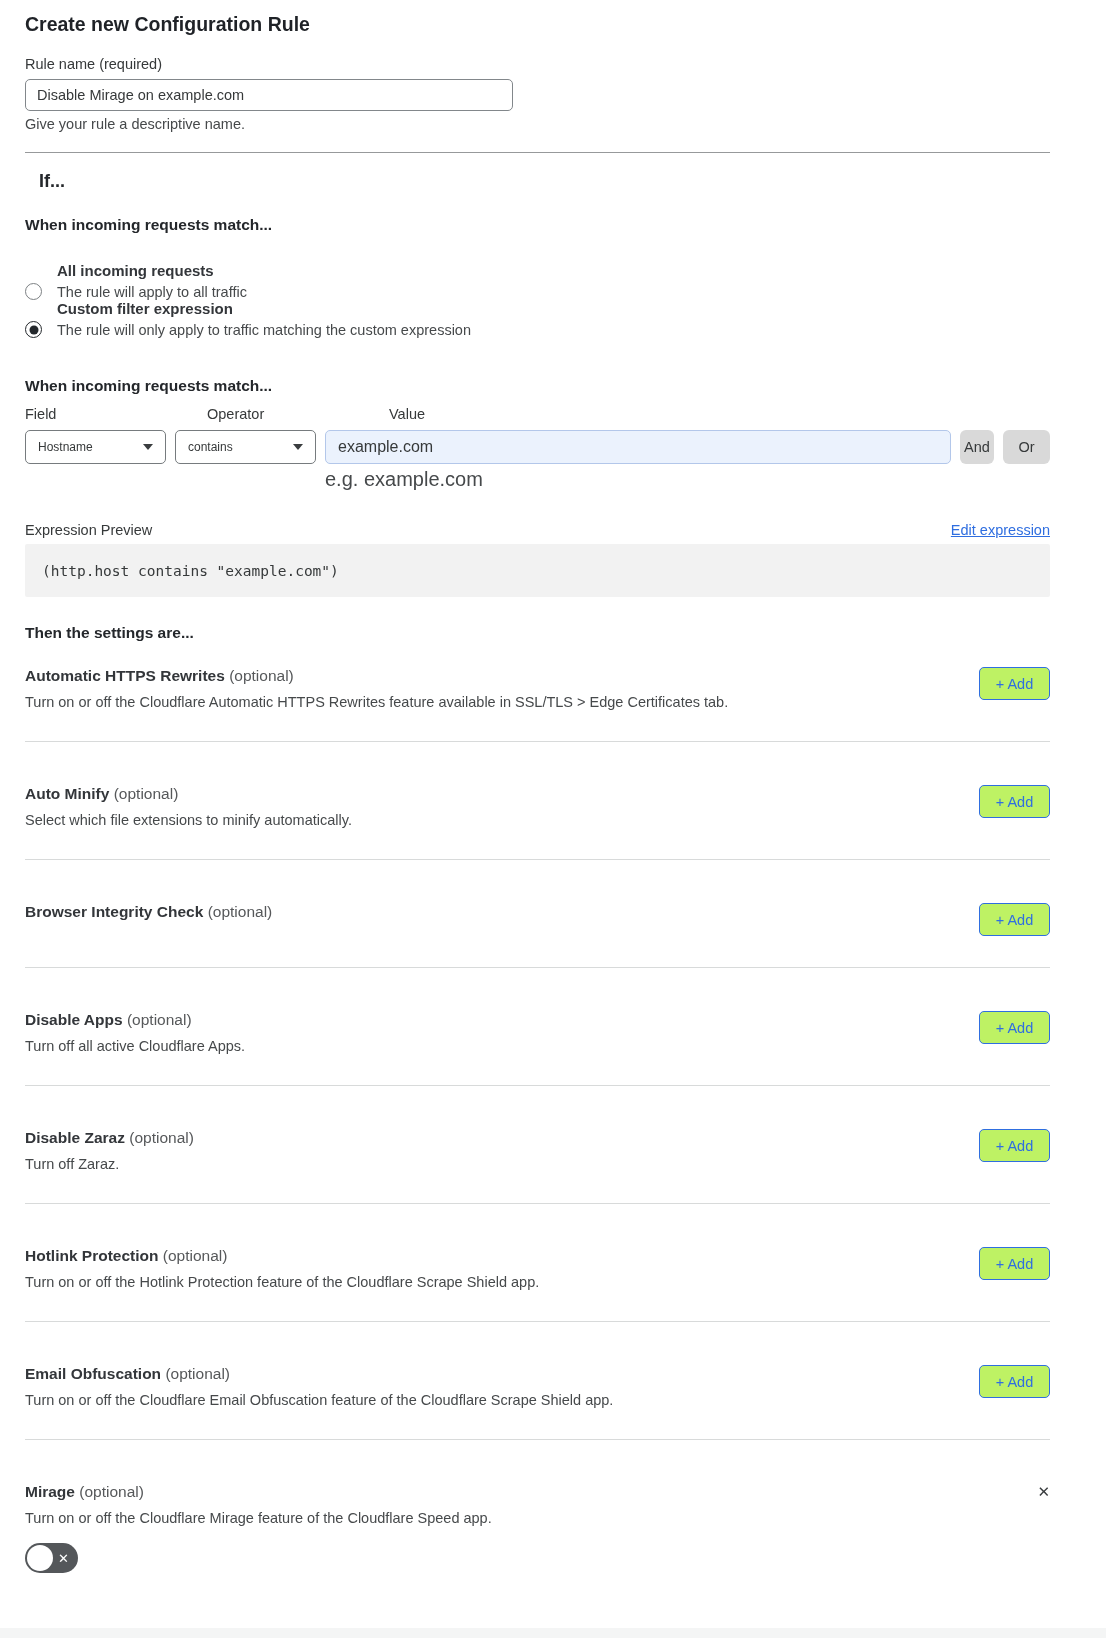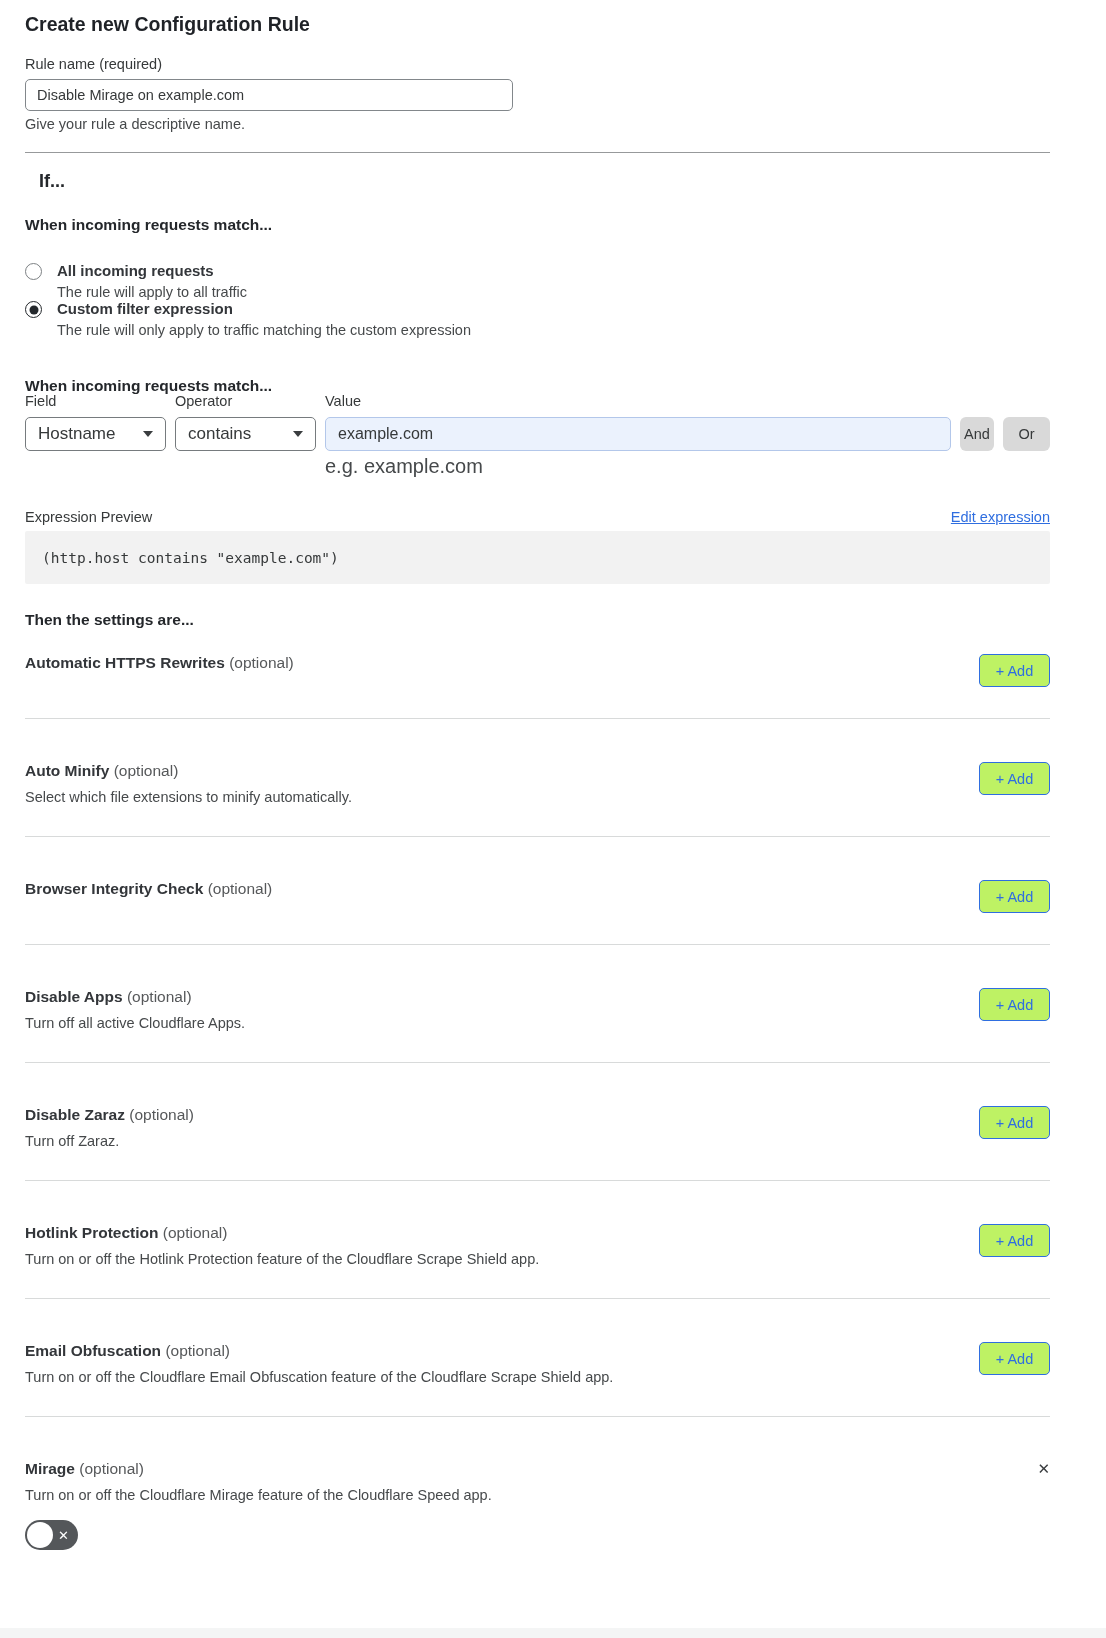--- a/index.html
+++ b/index.html
@@ -14,37 +14,37 @@
     border-radius:5px; padding:0 11px; font-size:14.5px; color:#36393a;
     font-family:"Liberation Sans", sans-serif; background:#fff; outline:none; }
   .rule-helper { margin-top:6px; font-size:14.5px; line-height:15px; color:#46494b; }
 
   .divider-strong { margin-top:20px; border:none; border-top:1px solid #97999b; }
 
   .if-heading { margin-top:19px; font-size:18px; line-height:19px; font-weight:700; color:#24272b;margin-left:14px; }
   .match-heading { margin-top:25px; font-size:15.5px; line-height:17px; font-weight:700; color:#24272b; }
   .match-heading.second { margin-top:39px; }
 
-  .radio-option { display:flex; gap:15px; align-items:flex-start; }
+  .radio-option { display:flex; gap:15px; align-items:flex-end; }
   .radio-option.first { margin-top:29px; }
   .radio-option.second { }
   .radio-circle { width:17px; height:17px; min-width:17px; border-radius:50%;
     border:1.5px solid #7d8184; margin-top:1px; position:relative; background:#fff; }
   .radio-circle.selected { border-color:#24282c; }
   .radio-circle.selected::after { content:""; position:absolute; left:50%; top:50%;
     transform:translate(-50%,-50%); width:9px; height:9px; border-radius:50%; background:#24282c; }
   .radio-label { font-size:15px; line-height:17px; font-weight:700; color:#33363a; }
   .radio-desc { margin-top:5px; font-size:14.5px; line-height:16px; color:#46494b; }
 
-  .builder-labels { display:flex; font-size:14.5px; line-height:15px; color:#36393a; }
+  .builder-labels { margin-top:13px; display:flex; font-size:14.5px; line-height:15px; color:#36393a;gap:32px; }
   .builder-labels .col { width:150px; }
   .builder-row { margin-top:8px; display:flex; gap:9px; align-items:center; }
   .select { width:141px; height:34px; border:1px solid #767b7e; border-radius:5px; background:#fff;
     display:flex; align-items:center; justify-content:space-between; padding:0 12px; cursor:pointer; }
-  .select-text { font-size:17px; color:#36393a; }
+  .select-text { font-size:12px; color:#36393a; }
   .chevron { width:0; height:0; border-left:5px solid transparent; border-right:5px solid transparent;
     border-top:6px solid #3a3d3f; }
   .value-input { flex:1; height:34px; border:1px solid #b3c7ea; border-radius:5px; background:#ebf2fd;
     padding:0 12px; font-size:16px; color:#36393a; font-family:"Liberation Sans", sans-serif; outline:none; }
   .conj-btn { height:34px; border:none; border-radius:6px; background:#d9d9d9; color:#36393a;
     font-size:14.5px; font-family:"Liberation Sans", sans-serif; cursor:pointer; }
   .conj-btn.and { width:34px; }
   .conj-btn.or { width:47px; }
   .builder-helper { margin-top:8px; margin-left:300px; font-size:20px; line-height:15px; color:#46494b; }
 
@@ -141,20 +141,21 @@
   </div>
   <div class="expression-box">
     <span class="expression-code">(http.host contains "example.com")</span>
   </div>
 
   <h3 class="then-heading">Then the settings are...</h3>
 
   <div class="setting first">
     <div>
       <div class="setting-title"><span>Automatic HTTPS Rewrites</span> <span class="setting-optional">(optional)</span></div>
+      <div class="setting-desc">Turn on or off the Cloudflare Automatic HTTPS Rewrites feature available in SSL/TLS &gt; Edge Certificates tab.</div>
     </div>
     <button class="add-btn">+ Add</button>
   </div>
 
   <div class="setting">
     <div>
       <div class="setting-title"><span>Auto Minify</span> <span class="setting-optional">(optional)</span></div>
       <div class="setting-desc">Select which file extensions to minify automatically.</div>
     </div>
     <button class="add-btn">+ Add</button>

